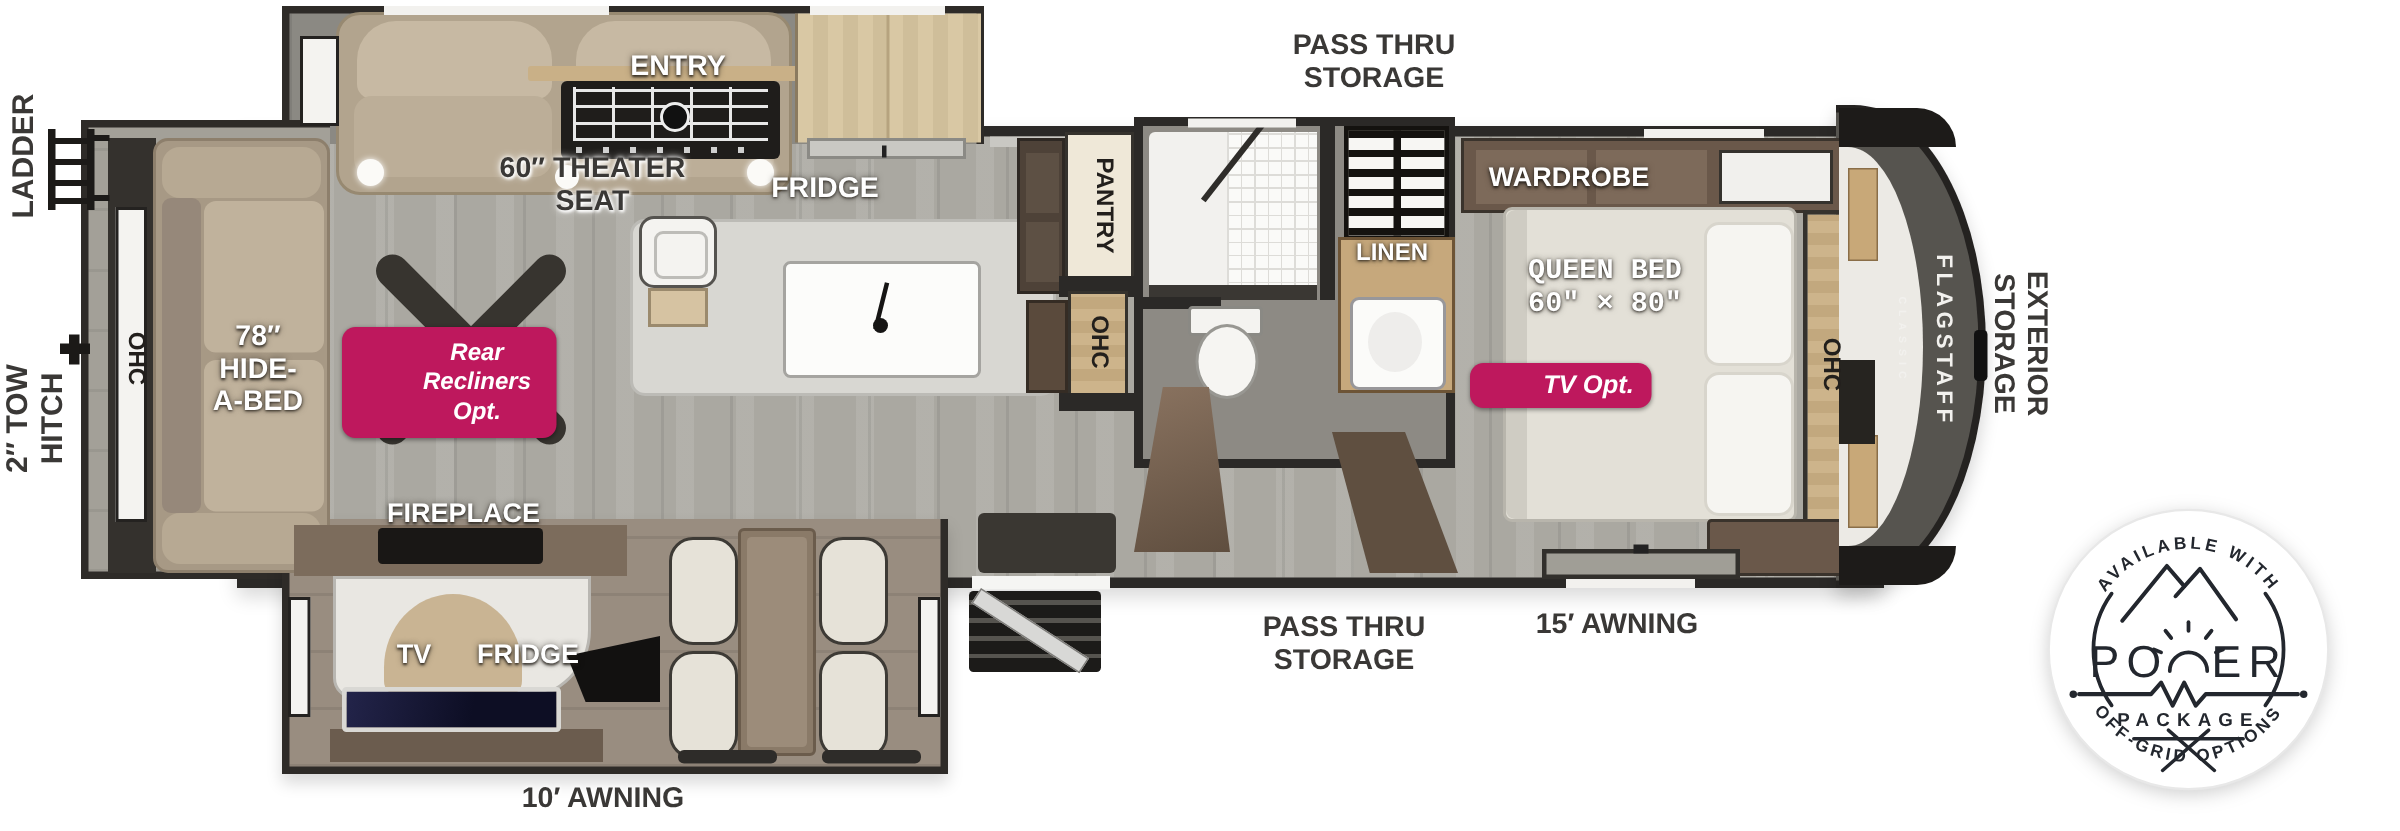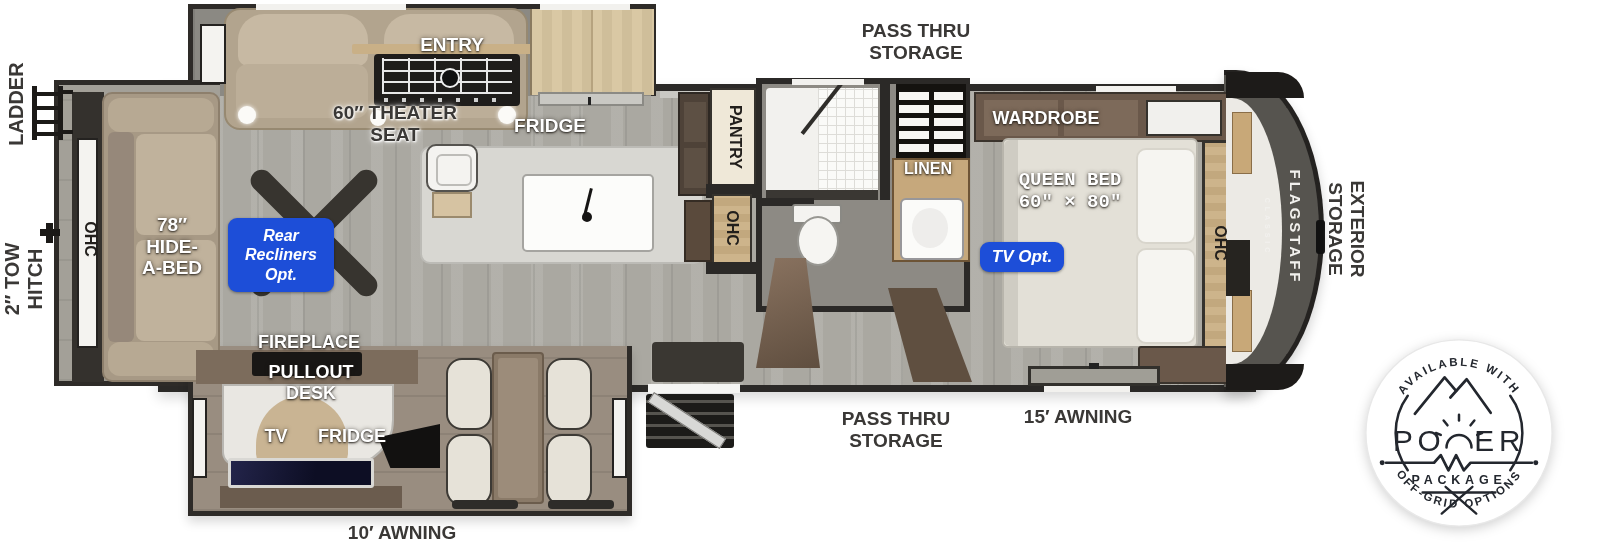--- a/index.html
+++ b/index.html
@@ -19,23 +19,23 @@
   .wall{background:#2b2927;}
   .win{background:#f4f3f0;border:2px solid #242220;box-sizing:border-box;}
   .slot{background:#f2f1ee;}
   
   .lbl{position:absolute;font-weight:bold;text-align:center;white-space:pre-line;line-height:1.14;z-index:40;}
   .dk{color:#3a3836;text-shadow:0 0 3px #fff,0 0 6px #fff,1px 1px 2px #fff;}
   .lt{color:#fff;text-shadow:0 1px 2px rgba(30,25,20,.9),0 0 4px rgba(30,25,20,.55);}
   .st{color:#221f1c;}
   .rotL{transform:rotate(-90deg);}
   .rotR{transform:rotate(90deg);}
-  .pill{position:absolute;background:#1d4ed8;color:#fff;font-style:italic;font-weight:bold;
+  .pill{position:absolute;background:#be185d;color:#fff;font-style:italic;font-weight:bold;
         border-radius:9px;display:flex;align-items:center;justify-content:center;text-align:center;
-        white-space:pre-line;line-height:1.2;z-index:40;box-shadow:0 1px 3px rgba(0,0,0,.4);}
+        white-space:pre-line;line-height:1.2;z-index:40;box-shadow:0 1px 3px rgba(0,0,0,.4);padding-left:37px;}
   .wood{background:repeating-linear-gradient(90deg,#d9c8a4 0 10px,#cfbe9a 10px 20px);}
   .wood2{background:repeating-linear-gradient(0deg,#cdb48b 0 8px,#c2a87e 8px 16px);}
   .brown{background:#6a584a;}
 </style>
 </head>
 <body>
 
 <div id="stage">
 
   <div class="lbl dk rotL" style="left:-48px;top:92px;width:130px;height:24px;font-size:20px;">LADDER</div>
@@ -229,22 +229,20 @@
   <div class="abs" style="left:196px;top:350px;width:222px;height:34px;background:#7c6c5c;z-index:3;">
     <div class="abs" style="left:56px;top:2px;width:110px;height:24px;background:#191715;border-radius:3px;"></div>
   </div>
   <div class="abs" style="left:222px;top:384px;width:172px;height:82px;background:#e9e7e2;border:2px solid #b9b7b2;border-radius:0 0 46px 14px;box-sizing:border-box;z-index:3;"></div>
   <div class="abs" style="left:256px;top:396px;width:92px;height:68px;background:#c9b493;border-radius:50% 50% 10px 10px / 72% 72% 10px 10px;z-index:4;"></div>
   <div class="abs" style="left:378px;top:424px;width:62px;height:44px;background:#121110;clip-path:polygon(0 30%,100% 0,100% 100%,20% 100%);z-index:4;"></div>
   <div class="abs" style="left:228px;top:458px;width:146px;height:30px;background:linear-gradient(100deg,#23244a,#0d0e24 60%);border:3px solid #d9d8d4;border-radius:3px;box-sizing:border-box;z-index:4;"></div>
   <div class="abs" style="left:220px;top:486px;width:182px;height:22px;background:#6b5c4e;z-index:3;"></div>
 
   <div class="lbl lt" style="left:229px;top:332px;width:160px;font-size:18px;">FIREPLACE</div>
-  <div class="lbl lt" style="left:241px;top:362px;width:140px;font-size:18px;">PULLOUT
-DESK</div>
   <div class="lbl lt" style="left:251px;top:426px;width:50px;font-size:18px;">TV</div>
   <div class="lbl lt" style="left:302px;top:426px;width:100px;font-size:18px;">FRIDGE</div>
 
   <div class="abs" style="left:446px;top:358px;width:46px;height:72px;background:#e6e2d8;border:2px solid #3d3a35;border-radius:16px;box-sizing:border-box;z-index:3;"></div>
   <div class="abs" style="left:446px;top:434px;width:46px;height:72px;background:#e6e2d8;border:2px solid #3d3a35;border-radius:16px;box-sizing:border-box;z-index:3;"></div>
   <div class="abs" style="left:546px;top:358px;width:46px;height:72px;background:#e6e2d8;border:2px solid #3d3a35;border-radius:16px;box-sizing:border-box;z-index:3;"></div>
   <div class="abs" style="left:546px;top:434px;width:46px;height:72px;background:#e6e2d8;border:2px solid #3d3a35;border-radius:16px;box-sizing:border-box;z-index:3;"></div>
   <div class="abs" style="left:492px;top:352px;width:52px;height:152px;background:#8a7a68;border:2px solid #6b5c4c;box-sizing:border-box;border-radius:4px;z-index:4;">
     <div class="abs" style="left:4px;top:4px;width:40px;height:140px;background:#9c8c7a;border-radius:3px;"></div>
   </div>

